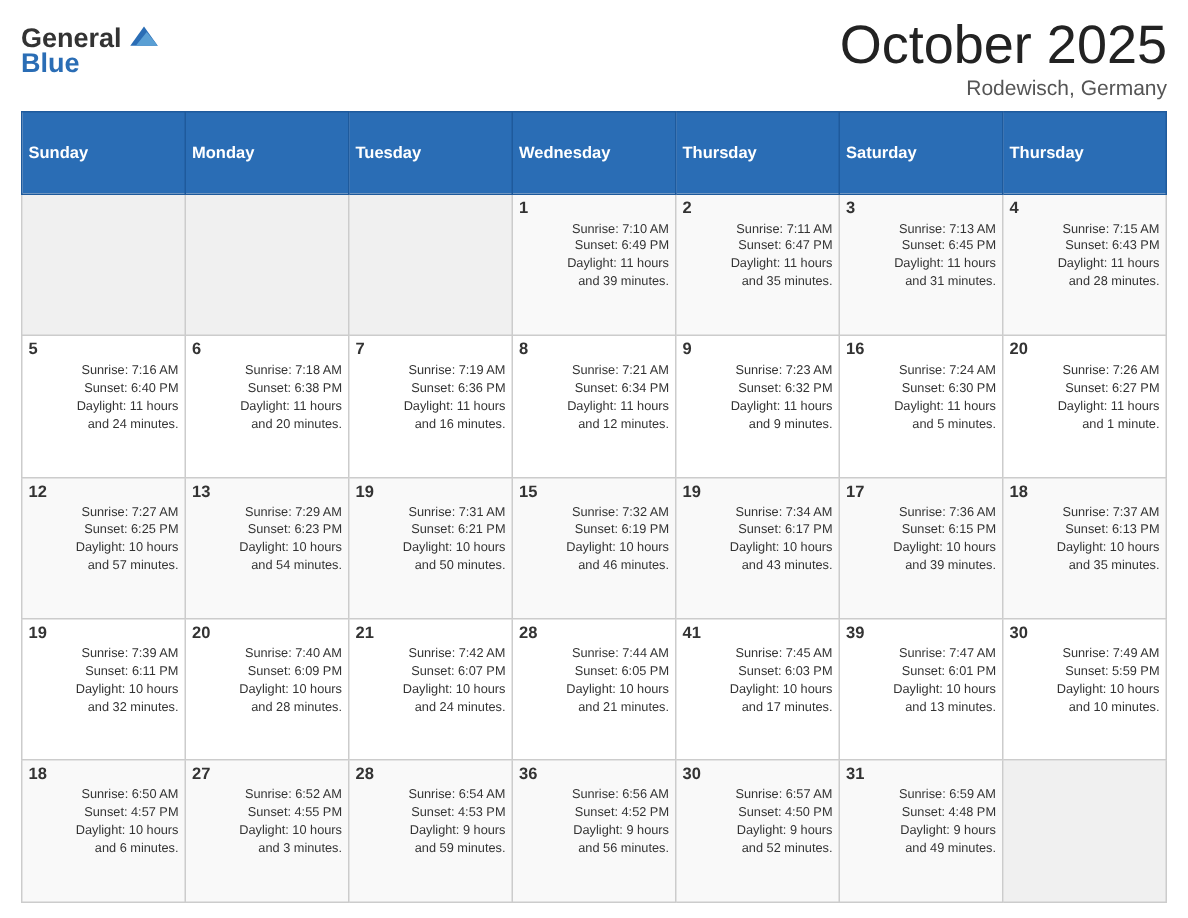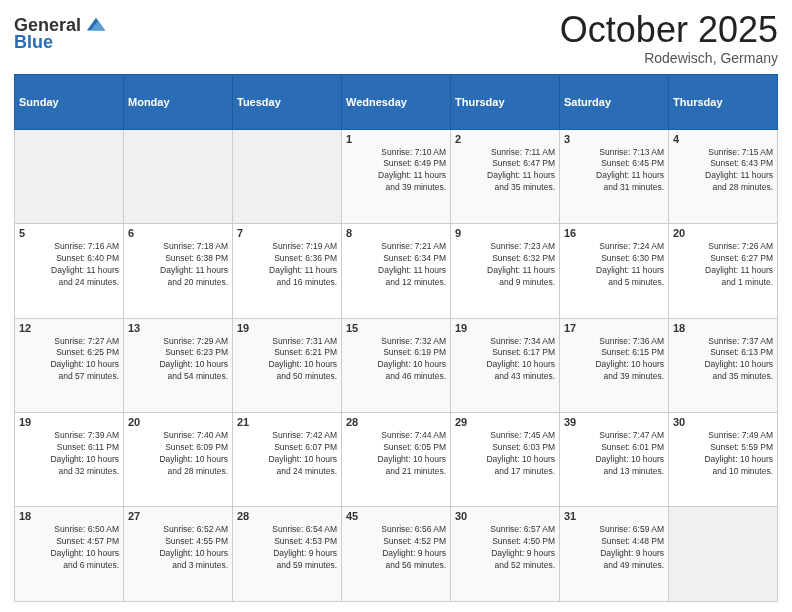--- a/index.html
+++ b/index.html
@@ -220,21 +220,21 @@
           </td>
           <td>
             <span class="day-number">21</span>
             <div class="day-info">Sunrise: 7:42 AM<br>Sunset: 6:07 PM<br>Daylight: 10 hours<br>and 24 minutes.</div>
           </td>
           <td>
             <span class="day-number">28</span>
             <div class="day-info">Sunrise: 7:44 AM<br>Sunset: 6:05 PM<br>Daylight: 10 hours<br>and 21 minutes.</div>
           </td>
           <td>
-            <span class="day-number">29</span>
+            <span class="day-number">41</span>
             <div class="day-info">Sunrise: 7:45 AM<br>Sunset: 6:03 PM<br>Daylight: 10 hours<br>and 17 minutes.</div>
           </td>
           <td>
             <span class="day-number">39</span>
             <div class="day-info">Sunrise: 7:47 AM<br>Sunset: 6:01 PM<br>Daylight: 10 hours<br>and 13 minutes.</div>
           </td>
           <td>
             <span class="day-number">30</span>
             <div class="day-info">Sunrise: 7:49 AM<br>Sunset: 5:59 PM<br>Daylight: 10 hours<br>and 10 minutes.</div>
           </td>
@@ -246,21 +246,21 @@
           </td>
           <td>
             <span class="day-number">27</span>
             <div class="day-info">Sunrise: 6:52 AM<br>Sunset: 4:55 PM<br>Daylight: 10 hours<br>and 3 minutes.</div>
           </td>
           <td>
             <span class="day-number">28</span>
             <div class="day-info">Sunrise: 6:54 AM<br>Sunset: 4:53 PM<br>Daylight: 9 hours<br>and 59 minutes.</div>
           </td>
           <td>
-            <span class="day-number">45</span>
+            <span class="day-number">36</span>
             <div class="day-info">Sunrise: 6:56 AM<br>Sunset: 4:52 PM<br>Daylight: 9 hours<br>and 56 minutes.</div>
           </td>
           <td>
             <span class="day-number">30</span>
             <div class="day-info">Sunrise: 6:57 AM<br>Sunset: 4:50 PM<br>Daylight: 9 hours<br>and 52 minutes.</div>
           </td>
           <td>
             <span class="day-number">31</span>
             <div class="day-info">Sunrise: 6:59 AM<br>Sunset: 4:48 PM<br>Daylight: 9 hours<br>and 49 minutes.</div>
           </td>

